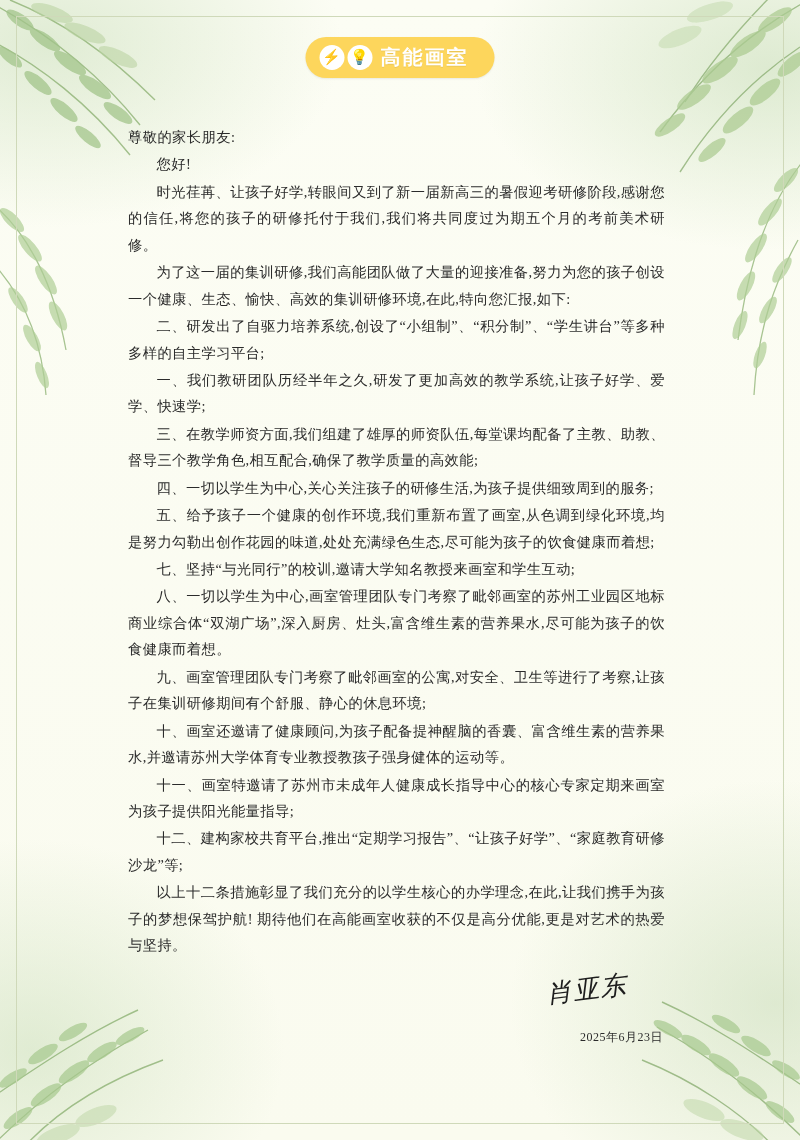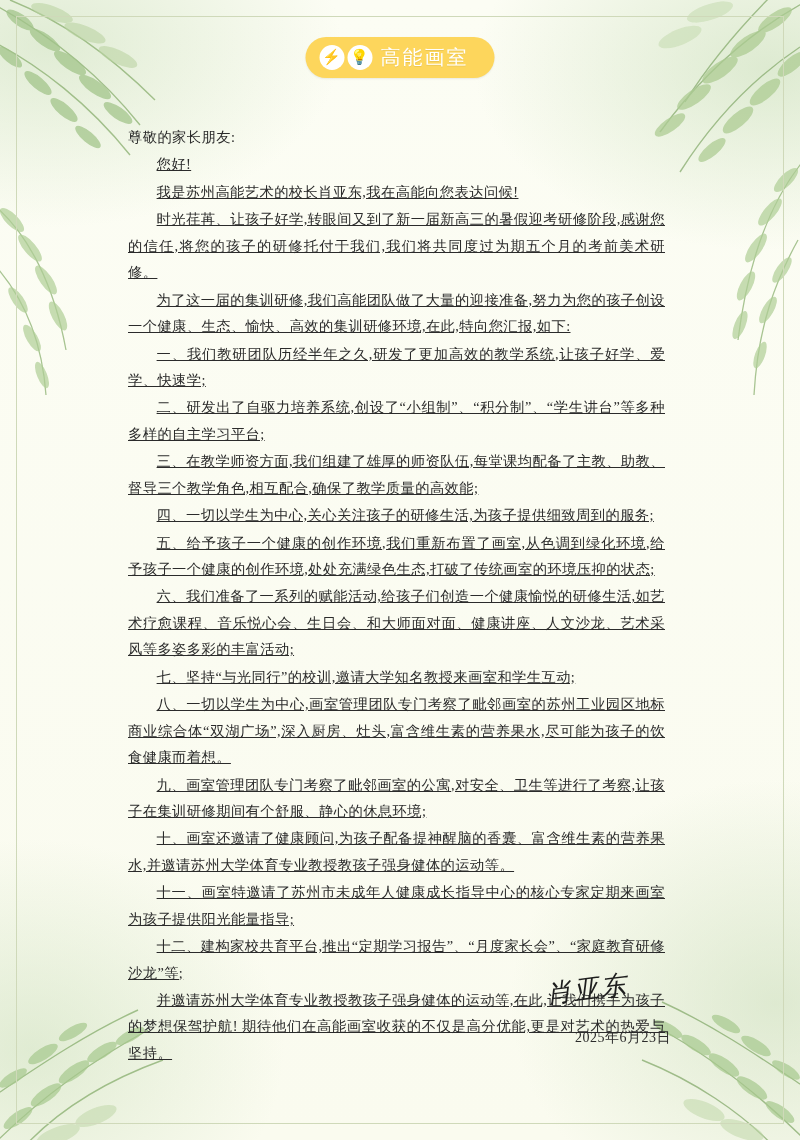--- a/index.html
+++ b/index.html
@@ -75,21 +75,21 @@
     background: #ffffff;
     display: flex;
     align-items: center;
     justify-content: center;
     color: #f2a81d;
     font-size: 15px;
     line-height: 1;
   }
   .badge .title {
     font-family: "Liberation Sans", sans-serif;
-    font-weight: normal;
+    font-weight: bold;
     font-size: 20px;
     color: #ffffff;
     letter-spacing: 2px;
     text-shadow: 0 1px 0 rgba(0,0,0,0.07);
   }
 
   
   .letter {
     position: absolute;
     left: 128px;
@@ -99,21 +99,20 @@
     font-size: 14.3px;
     line-height: 1.85;
     letter-spacing: 0.4px;
     text-align: justify;
   }
   .letter p {
     margin: 0 8px 1px 0;
   }
   .indent {
     text-indent: 2em;
-    text-decoration: underline;
   }
   .salutation {
     text-indent: 0;
   }
 
   .sign-area {
     position: absolute;
     left: 128px;
     top: 972px;
     width: 545px;
@@ -123,24 +122,24 @@
     font-family: "Liberation Serif", serif;
     font-size: 26px;
     color: #1d1d1d;
     font-style: italic;
     letter-spacing: 1px;
     transform: rotate(-7deg);
     display: inline-block;
     margin-right: 46px;
   }
   .date {
-    font-size: 14px;
+    font-size: 12px;
     color: #2b2b2b;
     margin-top: 22px;
-    margin-right: 2px;
+    margin-right: 10px;
     letter-spacing: 0.5px;
     text-align: right;
   }
 </style>
 </head>
 <body>
 
 <div class="page">
 
   <div class="leaf-layer">
@@ -276,36 +275,34 @@
     <span class="icons">
       <span class="circle">⚡</span>
       <span class="circle">💡</span>
     </span>
     <span class="title">高能画室</span>
   </div>
 
   <div class="letter">
     <p class="salutation">尊敬的家长朋友:</p>
     <p class="indent">您好!</p>
-    <p class="indent">我是苏州高能艺术的校长肖亚东,我在高能向您表达问候!</p>
     <p class="indent">时光荏苒、让孩子好学,转眼间又到了新一届新高三的暑假迎考研修阶段,感谢您的信任,将您的孩子的研修托付于我们,我们将共同度过为期五个月的考前美术研修。</p>
     <p class="indent">为了这一届的集训研修,我们高能团队做了大量的迎接准备,努力为您的孩子创设一个健康、生态、愉快、高效的集训研修环境,在此,特向您汇报,如下:</p>
+    <p class="indent">二、研发出了自驱力培养系统,创设了“小组制”、“积分制”、“学生讲台”等多种多样的自主学习平台;</p>
     <p class="indent">一、我们教研团队历经半年之久,研发了更加高效的教学系统,让孩子好学、爱学、快速学;</p>
-    <p class="indent">二、研发出了自驱力培养系统,创设了“小组制”、“积分制”、“学生讲台”等多种多样的自主学习平台;</p>
     <p class="indent">三、在教学师资方面,我们组建了雄厚的师资队伍,每堂课均配备了主教、助教、督导三个教学角色,相互配合,确保了教学质量的高效能;</p>
     <p class="indent">四、一切以学生为中心,关心关注孩子的研修生活,为孩子提供细致周到的服务;</p>
-    <p class="indent">五、给予孩子一个健康的创作环境,我们重新布置了画室,从色调到绿化环境,给予孩子一个健康的创作环境,处处充满绿色生态,打破了传统画室的环境压抑的状态;</p>
-    <p class="indent">六、我们准备了一系列的赋能活动,给孩子们创造一个健康愉悦的研修生活,如艺术疗愈课程、音乐悦心会、生日会、和大师面对面、健康讲座、人文沙龙、艺术采风等多姿多彩的丰富活动;</p>
+    <p class="indent">五、给予孩子一个健康的创作环境,我们重新布置了画室,从色调到绿化环境,均是努力勾勒出创作花园的味道,处处充满绿色生态,尽可能为孩子的饮食健康而着想;</p>
     <p class="indent">七、坚持“与光同行”的校训,邀请大学知名教授来画室和学生互动;</p>
     <p class="indent">八、一切以学生为中心,画室管理团队专门考察了毗邻画室的苏州工业园区地标商业综合体“双湖广场”,深入厨房、灶头,富含维生素的营养果水,尽可能为孩子的饮食健康而着想。</p>
     <p class="indent">九、画室管理团队专门考察了毗邻画室的公寓,对安全、卫生等进行了考察,让孩子在集训研修期间有个舒服、静心的休息环境;</p>
     <p class="indent">十、画室还邀请了健康顾问,为孩子配备提神醒脑的香囊、富含维生素的营养果水,并邀请苏州大学体育专业教授教孩子强身健体的运动等。</p>
     <p class="indent">十一、画室特邀请了苏州市未成年人健康成长指导中心的核心专家定期来画室为孩子提供阳光能量指导;</p>
-    <p class="indent">十二、建构家校共育平台,推出“定期学习报告”、“月度家长会”、“家庭教育研修沙龙”等;</p>
-    <p class="indent">并邀请苏州大学体育专业教授教孩子强身健体的运动等,在此,让我们携手为孩子的梦想保驾护航! 期待他们在高能画室收获的不仅是高分优能,更是对艺术的热爱与坚持。</p>
+    <p class="indent">十二、建构家校共育平台,推出“定期学习报告”、“让孩子好学”、“家庭教育研修沙龙”等;</p>
+    <p class="indent">以上十二条措施彰显了我们充分的以学生核心的办学理念,在此,让我们携手为孩子的梦想保驾护航! 期待他们在高能画室收获的不仅是高分优能,更是对艺术的热爱与坚持。</p>
   </div>
 
   <div class="sign-area">
     <div class="signature">肖亚东</div>
     <div class="date">2025年6月23日</div>
   </div>
 
 </div>
 
 </body></html>

